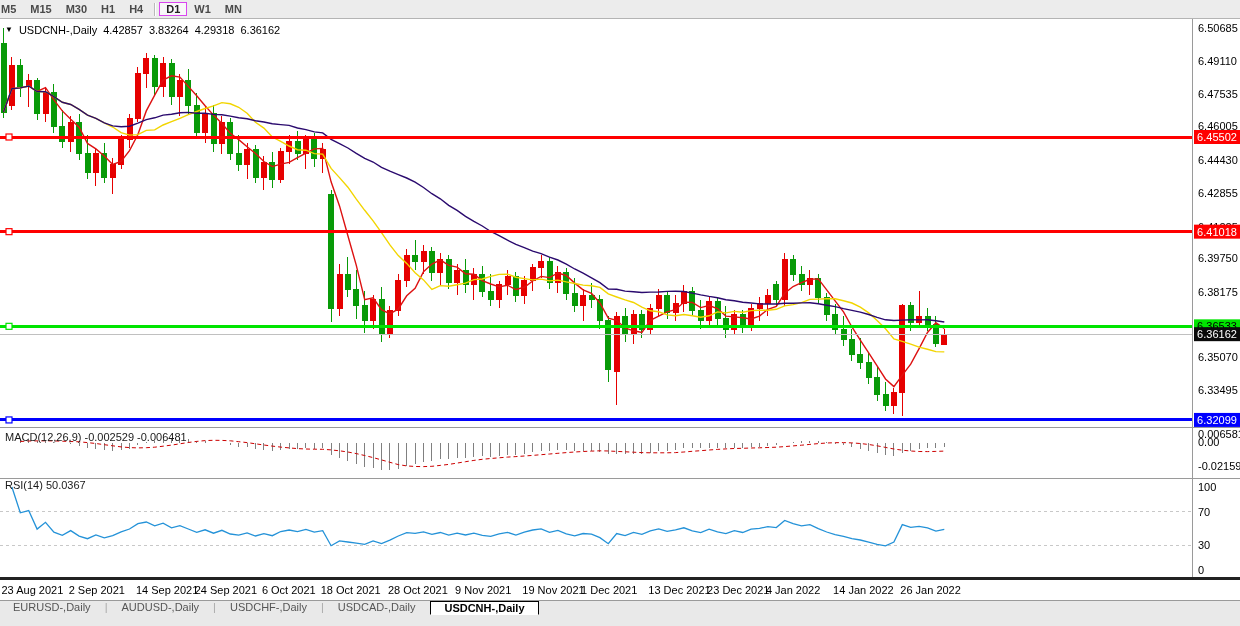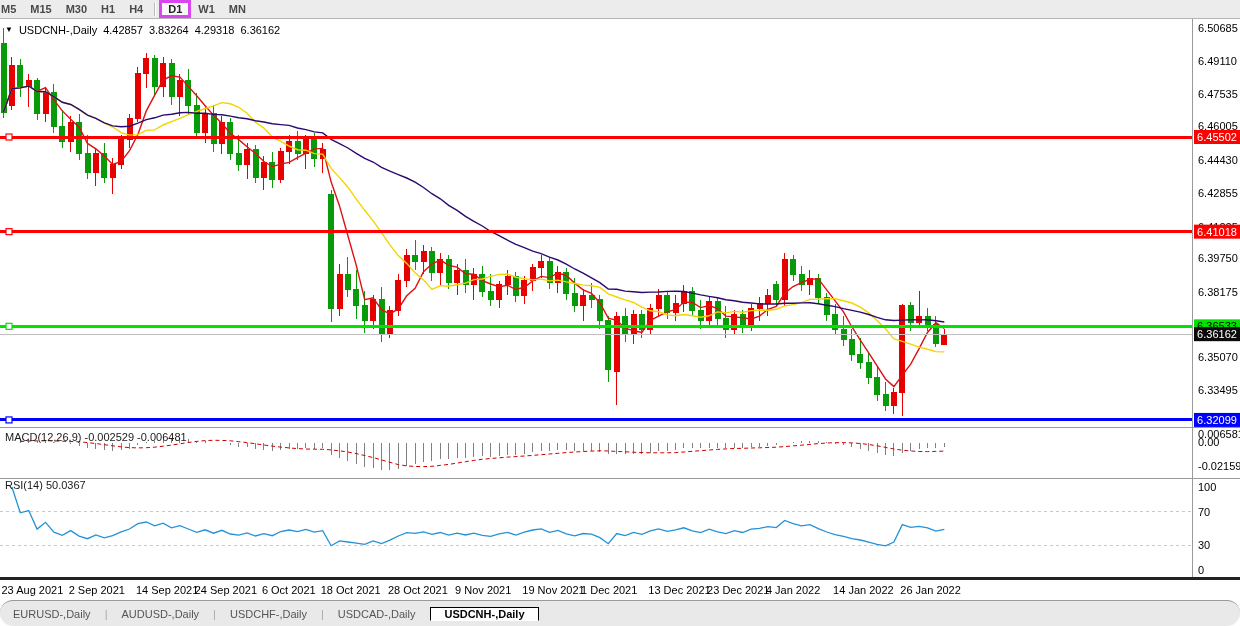--- a/index.html
+++ b/index.html
@@ -7,32 +7,32 @@
     width:1240px;height:626px;position:relative;background:#ffffff;overflow:hidden;
     font-family:"Liberation Sans","DejaVu Sans",sans-serif;
     -webkit-font-smoothing:none;
   }
   .toolbar{
     position:absolute;top:0;left:0;width:1240px;height:18px;background:#ececec;
     border-bottom:1px solid #b4b4b4;display:flex;align-items:center;
     font-size:11px;font-weight:bold;color:#4a4a4a;
   }
   .tf{padding:1px 7px;white-space:nowrap}
-  .tf.active{background:#f8f8f8;border:3px solid #d946ef;padding:0 6px;color:#222}
+  .tf.active{background:#f8f8f8;border:1px solid #d946ef;padding:0 6px;color:#222}
   .tfsep{width:1px;height:13px;background:#b9b9b9;margin:0 4px;box-shadow:1px 0 0 #fff}
   .chart-header{
     position:absolute;top:23px;left:5px;height:13px;display:flex;align-items:center;gap:6px;
     font-size:11px;color:#000;z-index:5;
   }
   .chart-header .arrow{font-size:8px;position:relative;top:0px}
   #chart-svg{position:absolute;top:18px;left:0}
   .tabbar{
     position:absolute;top:600px;left:0;width:1240px;height:26px;background:#e9e9e9;
-    border-top:1px solid #9a9a9a;display:flex;align-items:center;
-    font-size:11px;color:#555;box-sizing:border-box;border-radius:13px;
+    border-top:1px solid #9a9a9a;display:flex;align-items:flex-start;
+    font-size:11px;color:#555;box-sizing:border-box;
   }
   .tab{display:flex;align-items:center;padding:0 13px;white-space:nowrap;cursor:default}
   .tab.active{
     background:#ffffff;border:1px solid #000;border-bottom:1px solid #fff;
     font-weight:bold;color:#000;margin:0 2px;
   }
   .tabdiv{display:flex;align-items:center;color:#a9a9a9;padding:0 1px}
   text{font-family:"Liberation Sans","DejaVu Sans",sans-serif}
 </style>
 </head>

